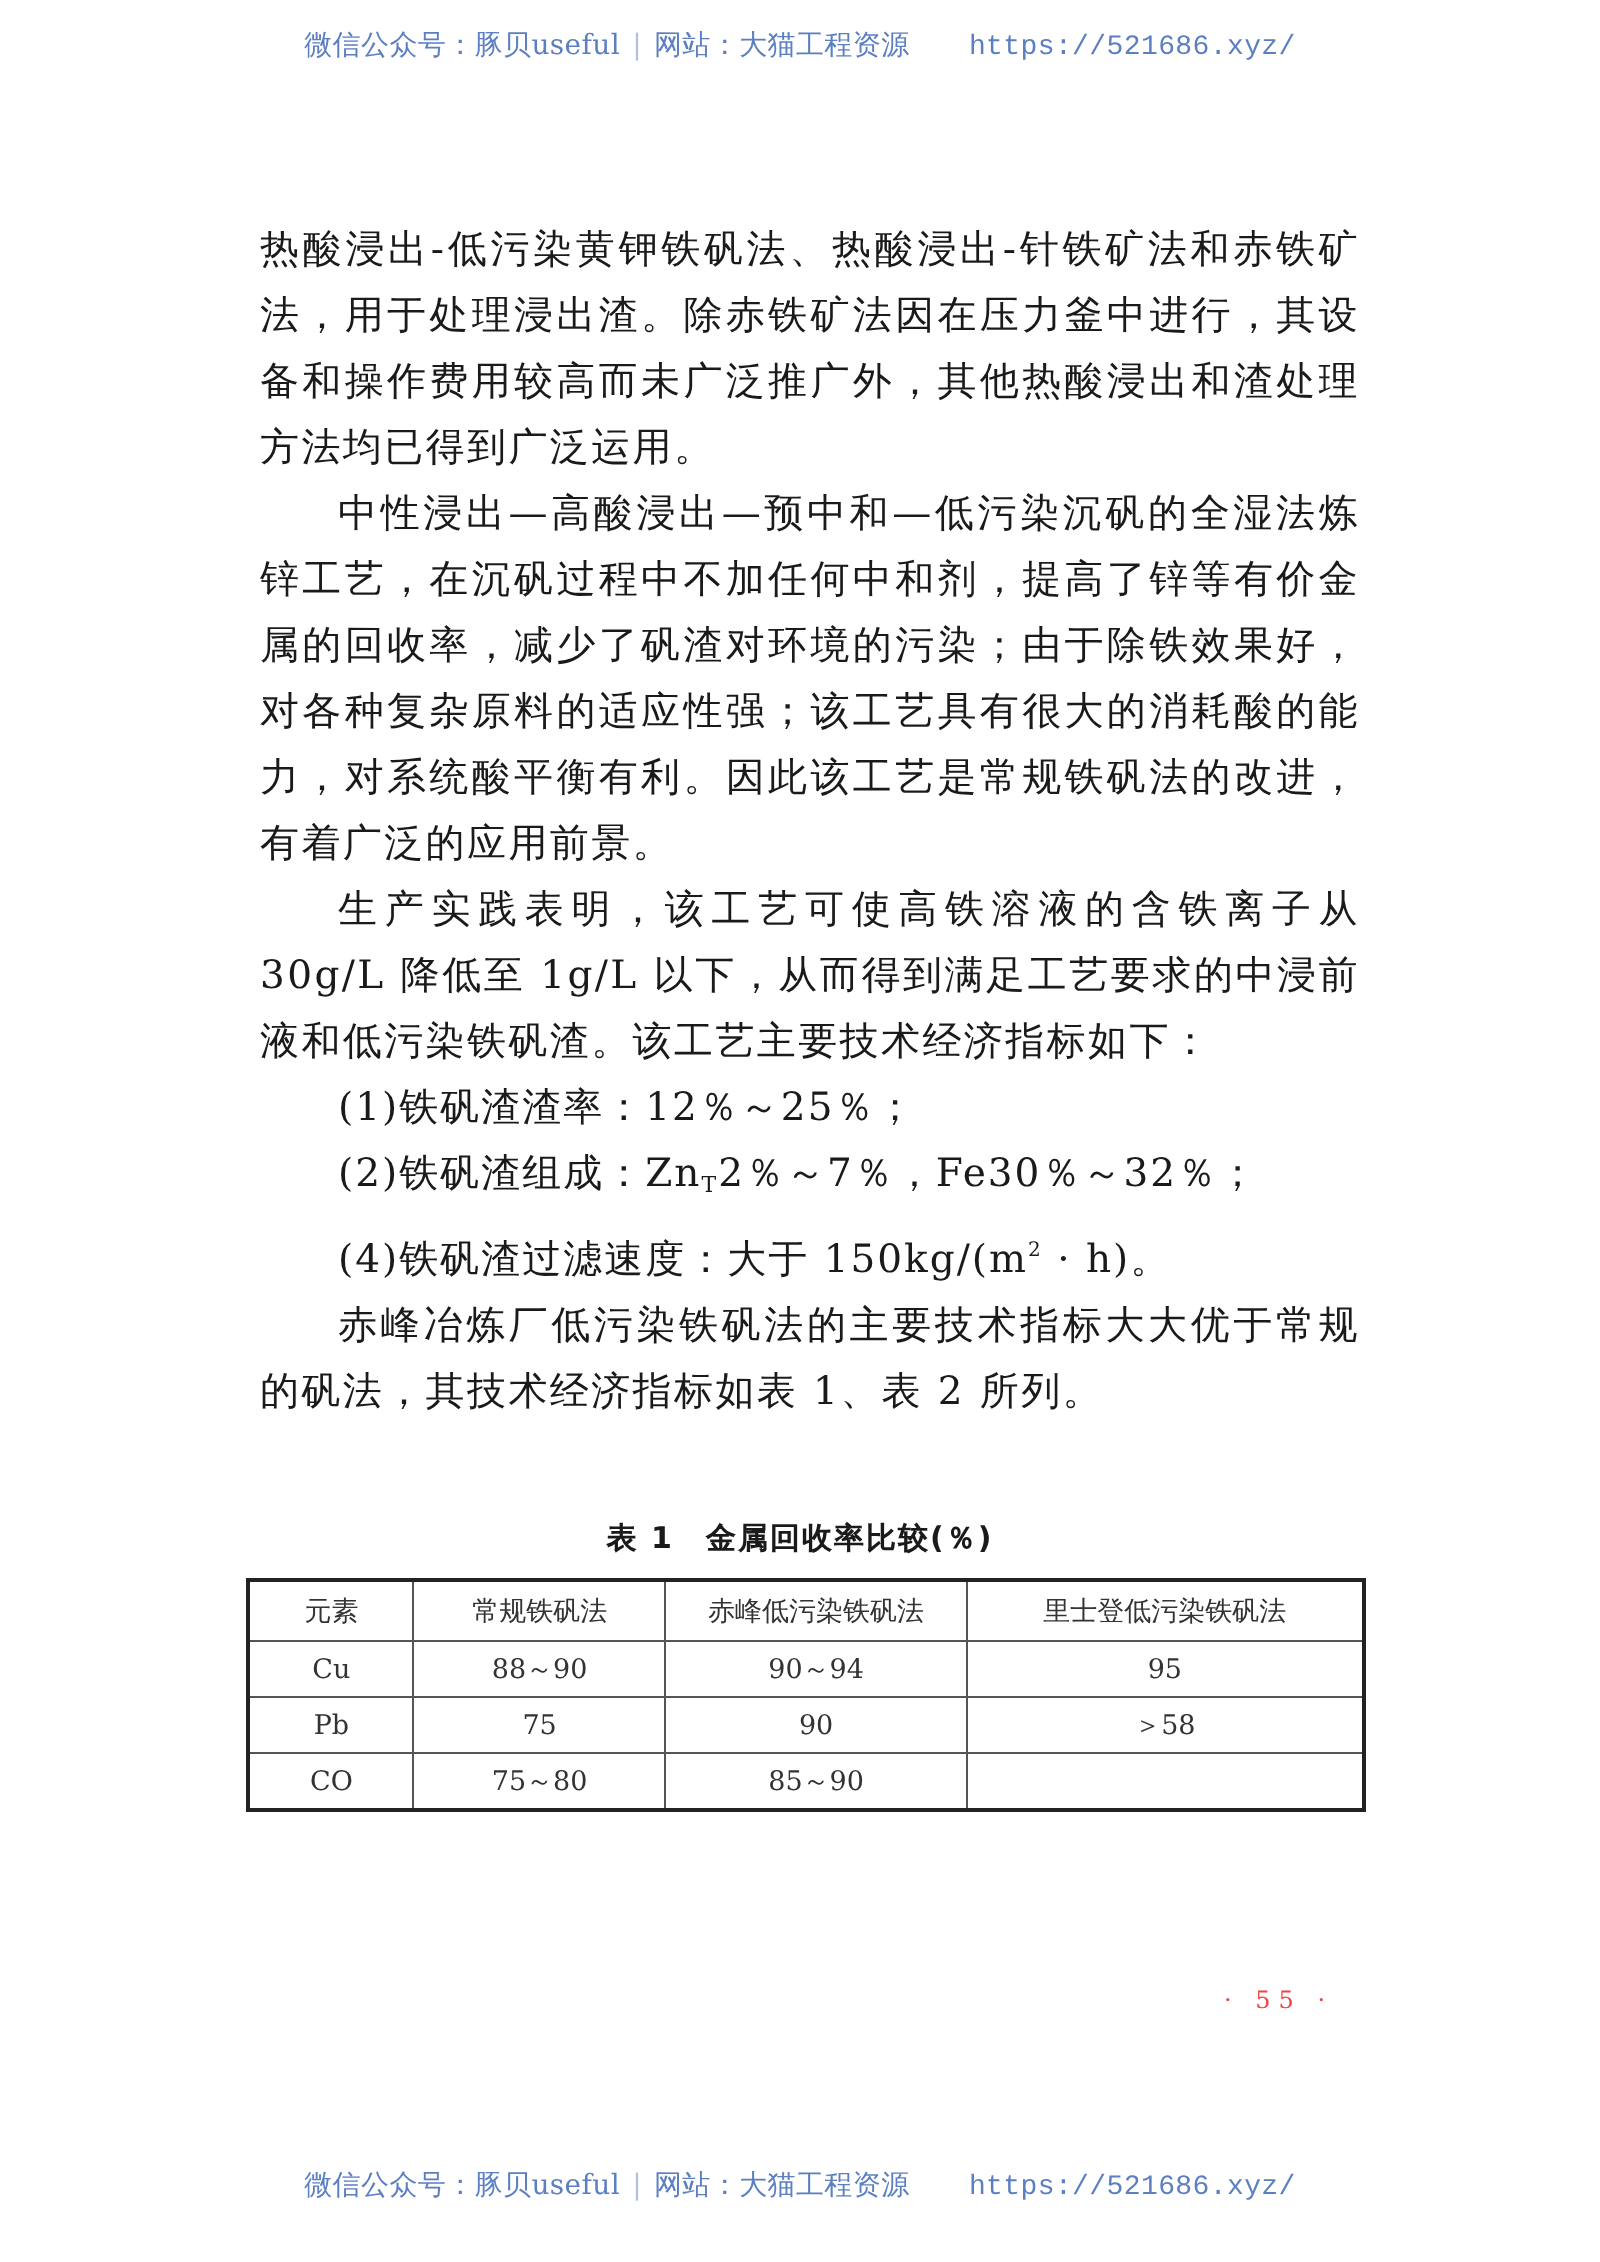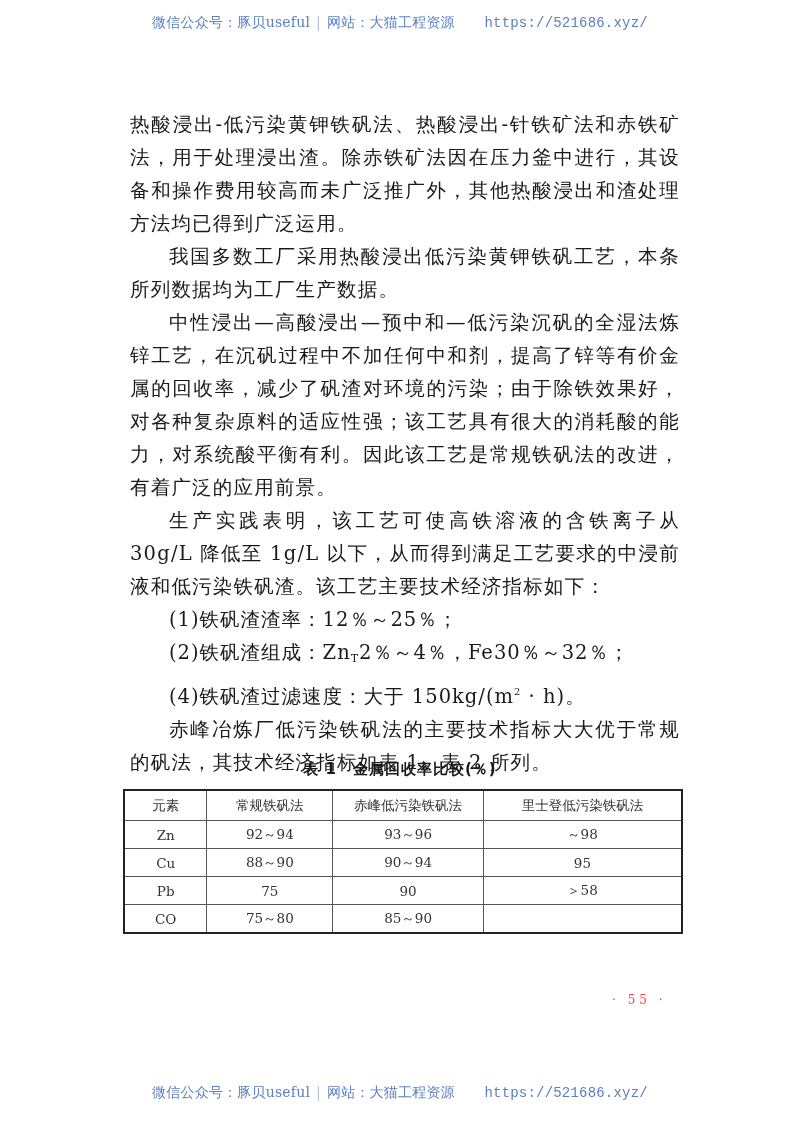--- a/index.html
+++ b/index.html
@@ -30,46 +30,39 @@
 </style>
 </head>
 <body>
 
 <div class="watermark wm-top">
   <span>微信公众号：豚贝useful</span><span class="sep">|</span><span>网站：大猫工程资源</span> <span class="url">https://521686.xyz/</span>
 </div>
 
 <div class="content">
   <p class="para">热酸浸出-低污染黄钾铁矾法、热酸浸出-针铁矿法和赤铁矿法，用于处理浸出渣。除赤铁矿法因在压力釜中进行，其设备和操作费用较高而未广泛推广外，其他热酸浸出和渣处理方法均已得到广泛运用。</p>
-  <p class="para indent">我国多数工厂采用热酸浸出低污染黄钾铁矾工艺，本条所列数据均为工厂生产数据。</p>
   <p class="para indent">中性浸出—高酸浸出—预中和—低污染沉矾的全湿法炼锌工艺，在沉矾过程中不加任何中和剂，提高了锌等有价金属的回收率，减少了矾渣对环境的污染；由于除铁效果好，对各种复杂原料的适应性强；该工艺具有很大的消耗酸的能力，对系统酸平衡有利。因此该工艺是常规铁矾法的改进，有着广泛的应用前景。</p>
   <p class="para indent">生产实践表明，该工艺可使高铁溶液的含铁离子从 30g/L 降低至 1g/L 以下，从而得到满足工艺要求的中浸前液和低污染铁矾渣。该工艺主要技术经济指标如下：</p>
   <p class="item">(1)铁矾渣渣率：12％～25％；</p>
-  <p class="item"><span>(2)铁矾渣组成：Zn</span><sub>T</sub><span>2％～4％，Fe30％～32％；</span></p>
+  <p class="item"><span>(2)铁矾渣组成：Zn</span><sub>T</sub><span>2％～7％，Fe30％～32％；</span></p>
   <p class="item"><span>(4)铁矾渣过滤速度：大于 150kg/(m</span><sup>2</sup><span> · h)。</span></p>
   <p class="para indent">赤峰冶炼厂低污染铁矾法的主要技术指标大大优于常规的矾法，其技术经济指标如表 1、表 2 所列。</p>
 </div>
 
 <div class="table-title">
   <span class="num">表 1</span><span>金属回收率比较(％)</span>
 </div>
 
 <table class="t1">
   <tbody>
       <tr>
     <th class="c0">元素</th>
     <th class="c1">常规铁矾法</th>
     <th class="c2">赤峰低污染铁矾法</th>
     <th class="c3">里士登低污染铁矾法</th>
-  </tr>
-  <tr>
-    <td>Zn</td>
-    <td>92～94</td>
-    <td>93～96</td>
-    <td>～98</td>
   </tr>
   <tr>
     <td>Cu</td>
     <td>88～90</td>
     <td>90～94</td>
     <td>95</td>
   </tr>
   <tr>
     <td>Pb</td>
     <td>75</td>

